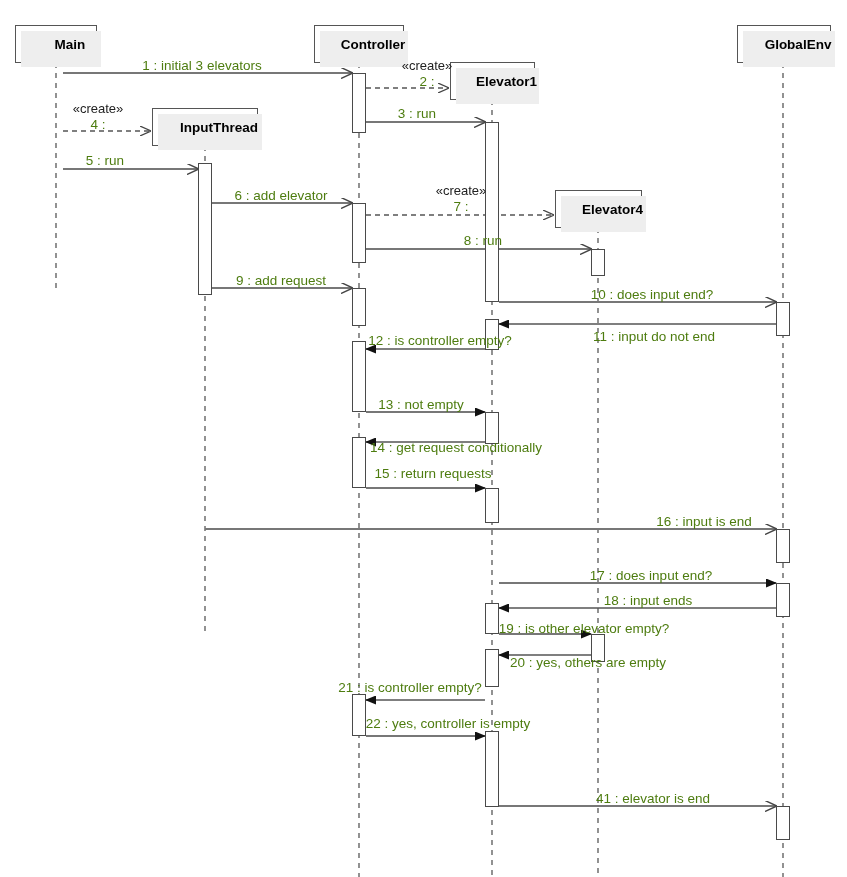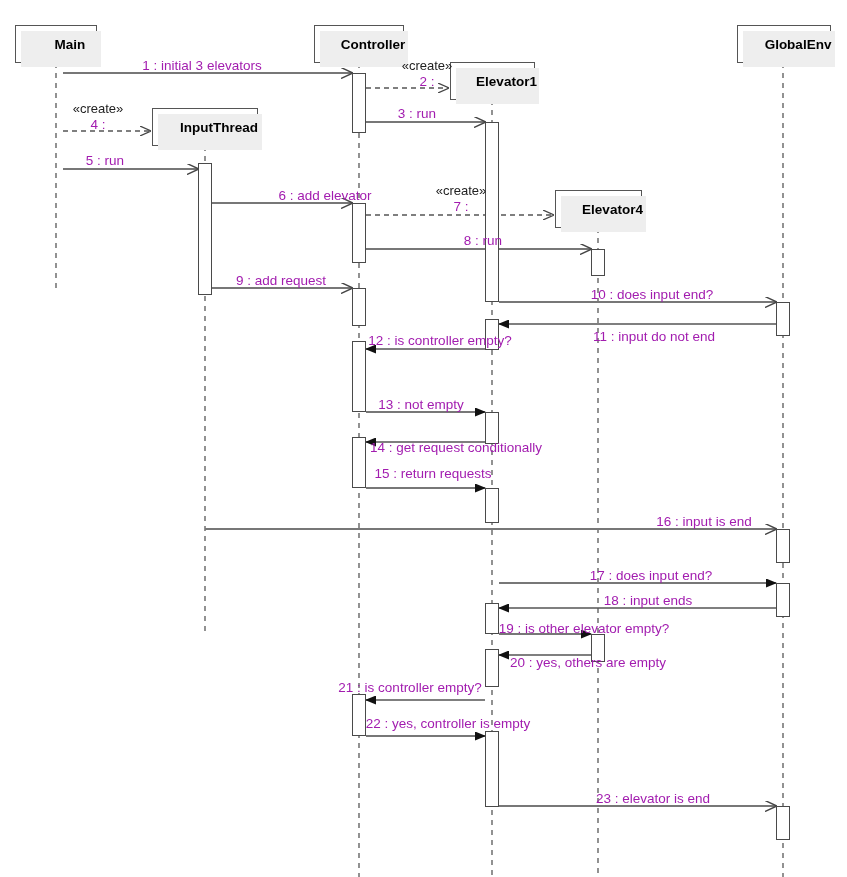--- a/index.html
+++ b/index.html
@@ -45,21 +45,21 @@
     top: 5px;
     left: 5px;
     width: 100%;
     height: 100%;
     background: #eeeeee;
     z-index: -1;
   }
   .msg-label {
     position: absolute;
     font-size: 13.5px;
-    color: #a21caf;
+    color: #4d7c0f;
     white-space: nowrap;
     font-family: "Liberation Sans", sans-serif;
     z-index: 5;
     line-height: 1.05;
   }
   .msg-label.center { transform: translateX(-50%); }
   .stereo {
     position: absolute;
     font-size: 13px;
     color: #222222;
@@ -178,33 +178,33 @@
       <div class="activation" style="left: 776px; top: 806px; width: 14px; height: 34px;"></div>
     </div>
   <div id="labels">
       <div class="msg-label center" style="left: 202px; top: 59px;">1 : initial 3 elevators</div>
       <div class="stereo" style="left: 427px; top: 59px;">«create»</div>
       <div class="msg-label center" style="left: 427px; top: 75px;">2 :</div>
       <div class="msg-label center" style="left: 417px; top: 107px;">3 : run</div>
       <div class="stereo" style="left: 98px; top: 102px;">«create»</div>
       <div class="msg-label center" style="left: 98px; top: 118px;">4 :</div>
       <div class="msg-label center" style="left: 105px; top: 154px;">5 : run</div>
-      <div class="msg-label center" style="left: 281px; top: 189px; margin-left: 44px;">6 : add elevator</div>
+      <div class="msg-label center" style="left: 281px; top: 189px;">6 : add elevator</div>
       <div class="stereo" style="left: 461px; top: 184px;">«create»</div>
       <div class="msg-label center" style="left: 461px; top: 200px;">7 :</div>
       <div class="msg-label center" style="left: 483px; top: 234px;">8 : run</div>
       <div class="msg-label center" style="left: 281px; top: 274px;">9 : add request</div>
       <div class="msg-label center" style="left: 652px; top: 288px;">10 : does input end?</div>
       <div class="msg-label center" style="left: 654px; top: 330px;">11 : input do not end</div>
       <div class="msg-label center" style="left: 440px; top: 334px;">12 : is controller empty?</div>
       <div class="msg-label center" style="left: 421px; top: 398px;">13 : not empty</div>
       <div class="msg-label center" style="left: 456px; top: 441px;">14 : get request conditionally</div>
       <div class="msg-label center" style="left: 433px; top: 467px; text-align: center;">15 : return requests</div>
       <div class="msg-label center" style="left: 704px; top: 515px; text-align: right;">16 : input is end</div>
       <div class="msg-label center" style="left: 651px; top: 569px;">17 : does input end?</div>
       <div class="msg-label center" style="left: 648px; top: 594px;">18 : input ends</div>
       <div class="msg-label center" style="left: 584px; top: 622px;">19 : is other elevator empty?</div>
       <div class="msg-label center" style="left: 588px; top: 656px;">20 : yes, others are empty</div>
       <div class="msg-label center" style="left: 410px; top: 681px;">21 : is controller empty?</div>
       <div class="msg-label center" style="left: 448px; top: 717px;">22 : yes, controller is empty</div>
-      <div class="msg-label center" style="left: 653px; top: 792px;">23 : elevator is end</div>
+      <div class="msg-label center" style="left: 653px; top: 792px;">41 : elevator is end</div>
     </div>
 </div>
 
 </body></html>

